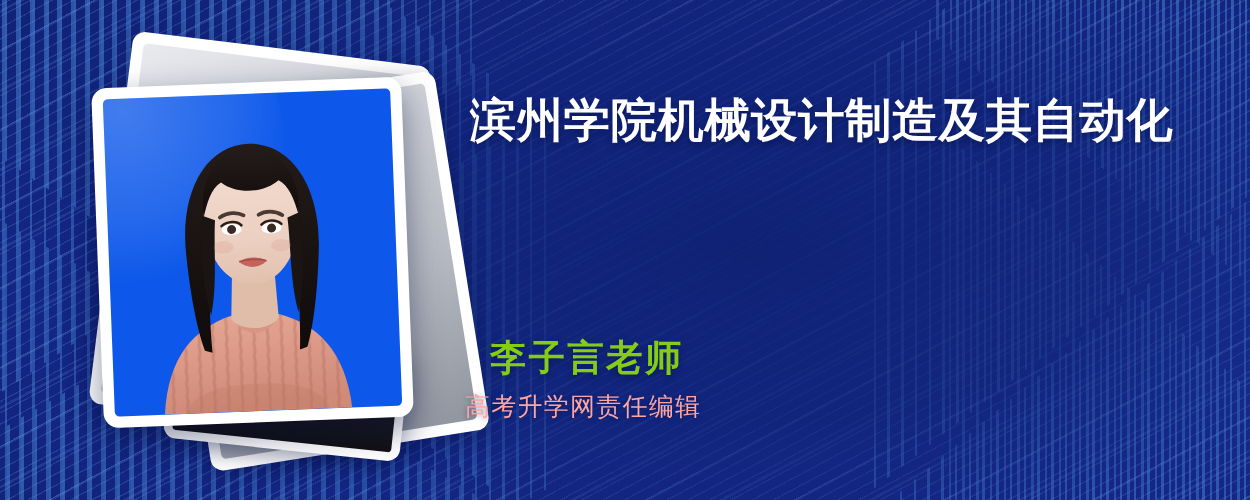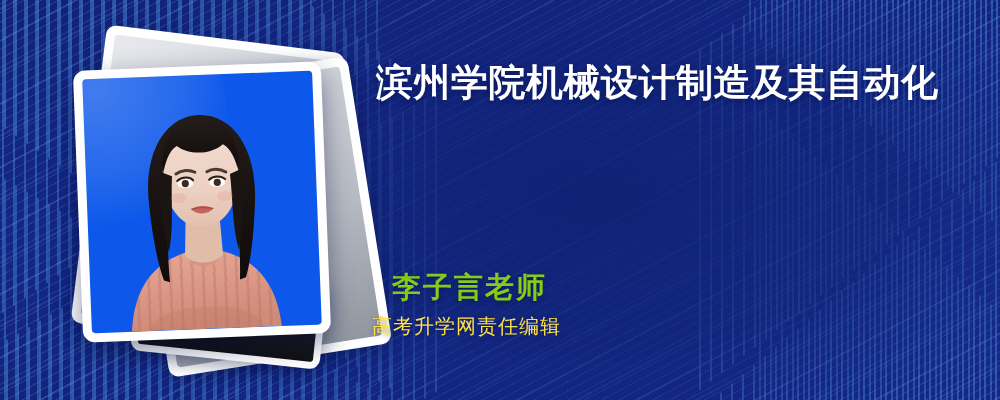--- a/index.html
+++ b/index.html
@@ -176,21 +176,21 @@
                 rgba(255,255,255,0.22) 0%,
                 rgba(255,255,255,0.10) 45%,
                 rgba(255,255,255,0.00) 72%);
   }
   .photo svg { position: absolute; inset: 0; width: 100%; height: 100%; display: block; }
 
   
   .text-col {
     position: absolute;
     left: 376px;
-    top: 54px;
+    top: 68px;
     width: 600px;
   }
   .headline {
     color: #ffffff;
     font-size: 37px;
     font-weight: 700;
     line-height: 57px;
     letter-spacing: 0.5px;
     text-shadow: 0 2px 6px rgba(4,12,60,0.5);
     white-space: nowrap;
@@ -205,21 +205,21 @@
     font-size: 29px;
     font-weight: 700;
     line-height: 1.1;
     letter-spacing: 2px;
     text-shadow: 0 2px 6px rgba(4,12,60,0.5);
     white-space: nowrap;
   }
   .role {
     margin-top: 11px;
     margin-left: -20px;
-    color: #fde047;
+    color: #fca5a5;
     font-size: 20px;
     font-weight: 400;
     letter-spacing: 1px;
     line-height: 1.1;
     white-space: nowrap;
     text-shadow: 0 1px 4px rgba(4,12,60,0.45);
   }
 </style>
 </head>
 <body>

